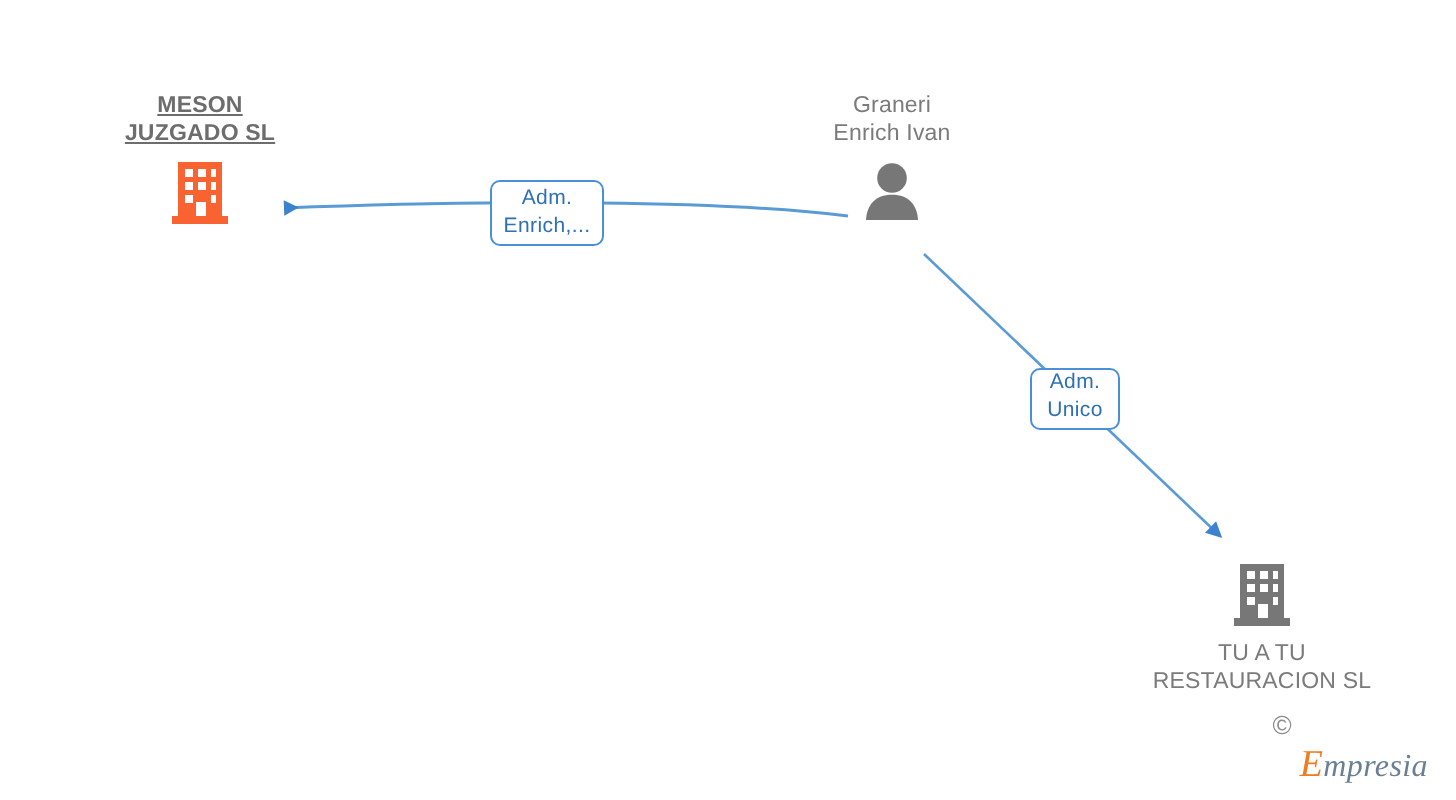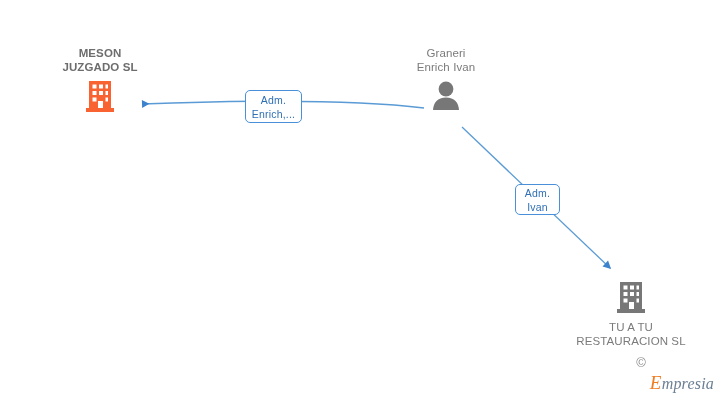--- a/index.html
+++ b/index.html
@@ -32,20 +32,21 @@
   .node-label {
     text-align: center;
     font-size: 11.5px;
     line-height: 14px;
     white-space: pre-line;
     letter-spacing: .1px;
   }
   .node-label.bold {
     font-weight: bold;
     color: #6d6d6d;
+    text-decoration: underline;
   }
   .node-label.plain {
     font-weight: normal;
     color: #7b7b7b;
   }
 
   .bldg {
     display: block;
   }
 
@@ -61,21 +62,21 @@
     background: #ffffff;
     border: 1.4px solid #4a90d9;
     border-radius: 5px;
     color: #2f6fb5;
     font-size: 10.5px;
     line-height: 14px;
     text-align: center;
     display: flex;
     flex-direction: column;
     align-items: center;
-    justify-content: center;
+    justify-content: flex-end;
     padding: 2px 4px;
     letter-spacing: .2px;
   }
   .edge-label span { display: block; white-space: nowrap; }
 
   
   #watermark {
     position: absolute;
     right: 14px;
     bottom: 8px;
@@ -174,21 +175,21 @@
     </div>
   </div>
 
   <div class="edge-label" style="left:245px; top:90px; width:57px; height:33px;">
     <span>Adm.</span>
     <span>Enrich,...</span>
   </div>
 
   <div class="edge-label" style="left:515px; top:184px; width:45px; height:31px;">
     <span>Adm.</span>
-    <span>Ivan</span>
+    <span>Unico</span>
   </div>
 
   <div id="watermark">
     <span class="copy">©</span>
     <span class="brand"><span class="cap">E</span><span>mpresia</span></span>
   </div>
 
 </div>
 
 </body></html>

